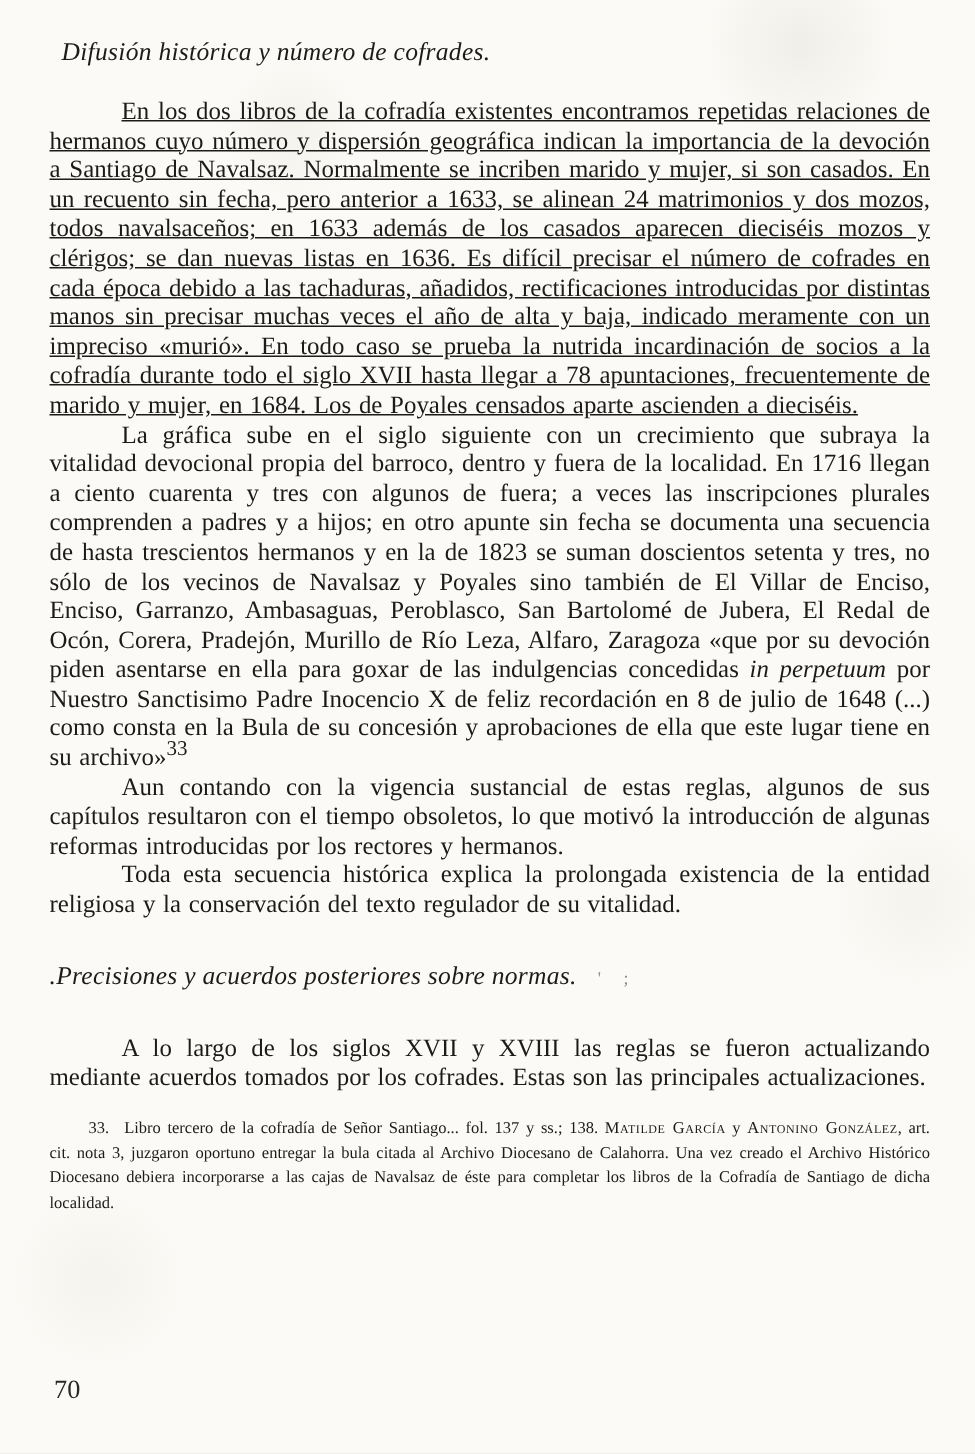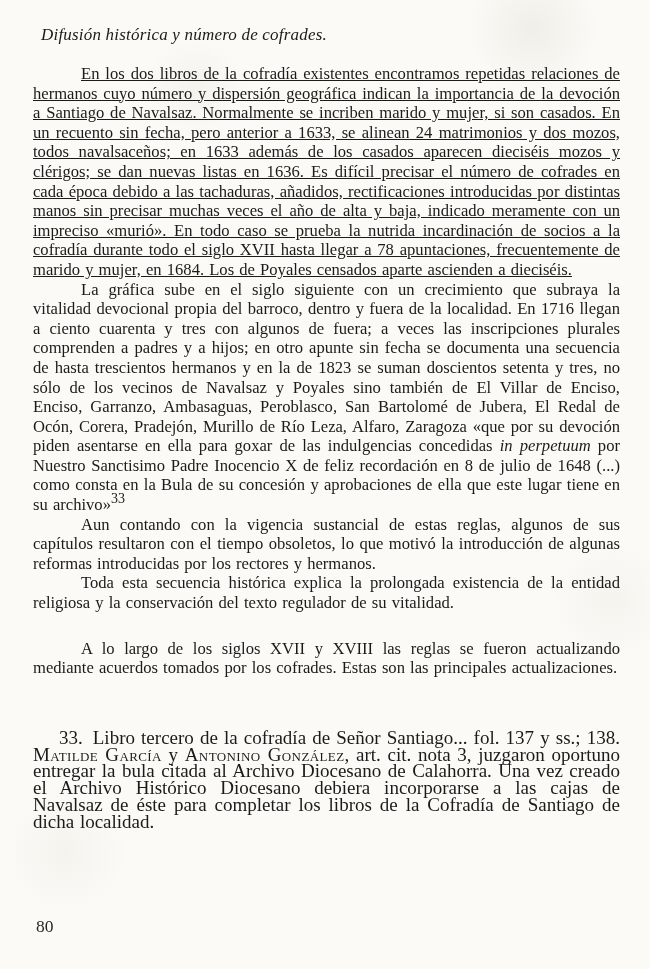--- a/index.html
+++ b/index.html
@@ -61,23 +61,23 @@
   }
   .italic {
     font-style: italic;
   }
   .fn-ref {
     font-size: 14px;
     line-height: 0;
     vertical-align: super;
   }
   .footnote {
-    margin-top: 52px;
+    margin-top: 16px;
     text-align: justify;
-    font-size: 19px;
+    font-size: 11px;
     line-height: 16.8px;
     text-indent: 26px;
     word-spacing: 1px;
   }
   .fn-num {
     margin-right: 10px;
   }
   .smallcaps {
     font-variant: small-caps;
     letter-spacing: 0.4px;
@@ -99,21 +99,22 @@
     <h2 class="section-heading">Difusión histórica y número de cofrades.</h2>
 
     <p class="body-para first">En los dos libros de la cofradía existentes encontramos repetidas relaciones de hermanos cuyo número y dispersión geográfica indican la importancia de la devoción a Santiago de Navalsaz. Normalmente se incriben marido y mujer, si son casados. En un recuento sin fecha, pero anterior a 1633, se alinean 24 matrimonios y dos mozos, todos navalsaceños; en 1633 además de los casados aparecen dieciséis mozos y clérigos; se dan nuevas listas en 1636. Es difícil precisar el número de cofrades en cada época debido a las tachaduras, añadidos, rectificaciones introducidas por distintas manos sin precisar muchas veces el año de alta y baja, indicado meramente con un impreciso «murió». En todo caso se prueba la nutrida incardinación de socios a la cofradía durante todo el siglo XVII hasta llegar a 78 apuntaciones, frecuentemente de marido y mujer, en 1684. Los de Poyales censados aparte ascienden a dieciséis.</p>
 
     <p class="body-para"><span>La gráfica sube en el siglo siguiente con un crecimiento que subraya la vitalidad devocional propia del barroco, dentro y fuera de la localidad. En 1716 llegan a ciento cuarenta y tres con algunos de fuera; a veces las inscripciones plurales comprenden a padres y a hijos; en otro apunte sin fecha se documenta una secuencia de hasta trescientos hermanos y en la de 1823 se suman doscientos setenta y tres, no sólo de los vecinos de Navalsaz y Poyales sino también de El Villar de Enciso, Enciso, Garranzo, Ambasaguas, Peroblasco, San Bartolomé de Jubera, El Redal de Ocón, Corera, Pradejón, Murillo de Río Leza, Alfaro, Zaragoza «que por su devoción piden asentarse en ella para goxar de las indulgencias concedidas </span><span class="italic">in perpetuum</span><span> por Nuestro Sanctisimo Padre Inocencio X de feliz recordación en 8 de julio de 1648 (...) como consta en la Bula de su concesión y aprobaciones de ella que este lugar tiene en su archivo»</span><sup class="fn-ref">33</sup></p>
 
     <p class="body-para">Aun contando con la vigencia sustancial de estas reglas, algunos de sus capítulos resultaron con el tiempo obsoletos, lo que motivó la introducción de algunas reformas introducidas por los rectores y hermanos.</p>
 
     <p class="body-para">Toda esta secuencia histórica explica la prolongada existencia de la entidad religiosa y la conservación del texto regulador de su vitalidad.</p>
 
+    <h2 class="section-heading second"><span>.Precisiones y acuerdos posteriores sobre normas.</span><span class="artifact">' ;</span></h2>
 
     <p class="body-para after-heading">A lo largo de los siglos XVII y XVIII las reglas se fueron actualizando mediante acuerdos tomados por los cofrades. Estas son las principales actualizaciones.</p>
 
     <div class="footnote"><span class="fn-num">33.</span><span>Libro tercero de la cofradía de Señor Santiago... fol. 137 y ss.; 138. </span><span class="smallcaps">Matilde García</span><span> y </span><span class="smallcaps">Antonino González</span><span>, art. cit. nota 3, juzgaron oportuno entregar la bula citada al Archivo Diocesano de Calahorra. Una vez creado el Archivo Histórico Diocesano debiera incorporarse a las cajas de Navalsaz de éste para completar los libros de la Cofradía de Santiago de dicha localidad.</span></div>
 
   </div>
 
-  <div class="page-number">80</div>
+  <div class="page-number">70</div>
 </div>
 
 </body></html>

